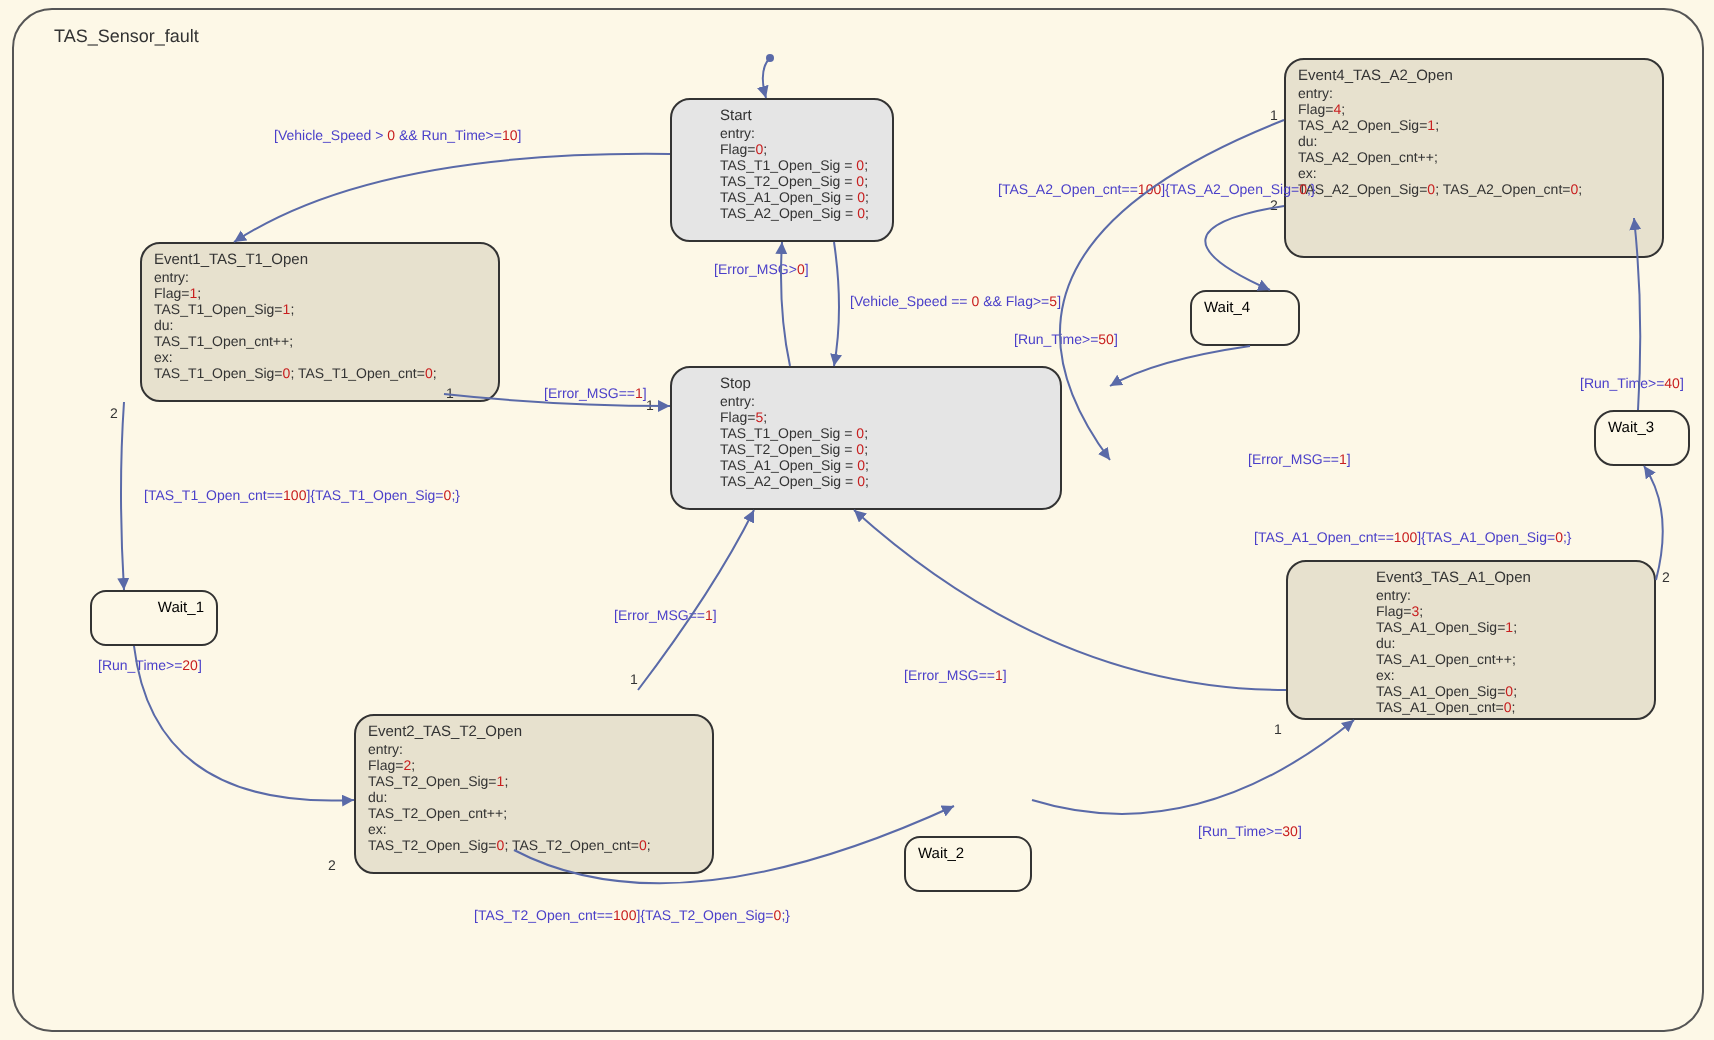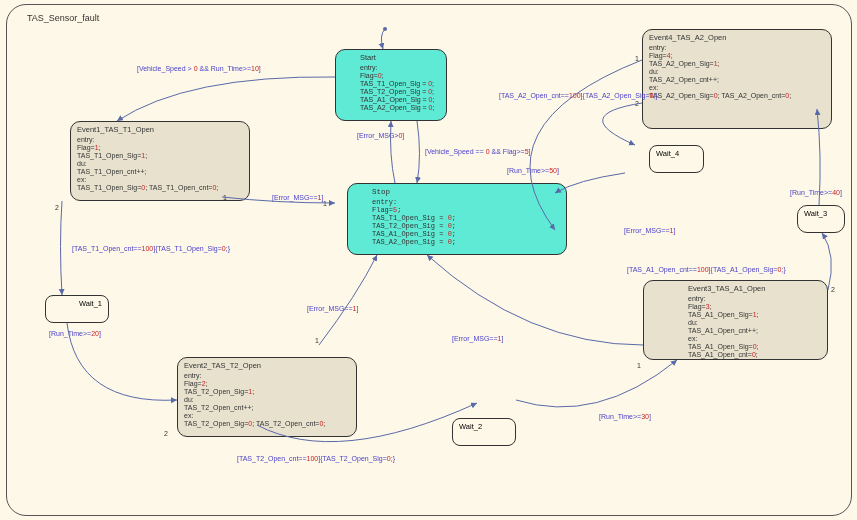--- a/index.html
+++ b/index.html
@@ -1,20 +1,20 @@
 <!DOCTYPE html>
 <html><head>
 <meta charset="utf-8">
 <style>
   html,body{margin:0;padding:0;width:857px;height:520px;background:#fdf8e7;font-family:Arial,Helvetica,sans-serif;}
   .outer{position:absolute;left:6px;top:4px;width:844px;height:510px;border:1px solid #555;border-radius:20px;background:#fdf8e7;}
   .chartTitle{position:absolute;font-size:9px;color:#333;}
   .state{position:absolute;border:1px solid #333;border-radius:10px;background:#e7e1ce;padding:4px 6px 5px 6px;font-size:7px;line-height:1.15;color:#333;box-sizing:border-box;overflow:hidden;}
   .state .name{font-size:7.5px;margin-bottom:1px;}
-  .state.light{background:#5eead4;padding-left:24px;}
+  .state.light{background:#e5e5e5;padding-left:24px;}
   .state .num{color:#c81e1e;}
   .label{position:absolute;font-size:7px;color:#4a3fc9;white-space:nowrap;}
   .label .num{color:#c81e1e;}
   svg{position:absolute;left:0;top:0;pointer-events:none;}
   .wait{position:absolute;border:1px solid #333;border-radius:8px;background:#fdf8e7;font-size:7.5px;padding:3px 6px 8px 6px;box-sizing:border-box;}
 </style>
 </head>
 <body>
 
 <div class="outer">
@@ -24,21 +24,21 @@
   <div class="state light" style="left:328px;top:44px;width:112px;height:72px;">
     <div class="name">Start</div>
     <div><span>entry:</span></div>
     <div><span>Flag=</span><span class="num">0</span><span>;</span></div>
     <div><span>TAS_T1_Open_Sig = </span><span class="num">0</span><span>;</span></div>
     <div><span>TAS_T2_Open_Sig = </span><span class="num">0</span><span>;</span></div>
     <div><span>TAS_A1_Open_Sig = </span><span class="num">0</span><span>;</span></div>
     <div><span>TAS_A2_Open_Sig = </span><span class="num">0</span><span>;</span></div>
   </div>
 
-  <div class="state light" style="left:340px;top:178px;width:220px;height:72px;font-family:Liberation Mono, monospace;">
+  <div class="state light" style="left:328px;top:178px;width:196px;height:72px;">
     <div class="name">Stop</div>
     <div><span>entry:</span></div>
     <div><span>Flag=</span><span class="num">5</span><span>;</span></div>
     <div><span>TAS_T1_Open_Sig = </span><span class="num">0</span><span>;</span></div>
     <div><span>TAS_T2_Open_Sig = </span><span class="num">0</span><span>;</span></div>
     <div><span>TAS_A1_Open_Sig = </span><span class="num">0</span><span>;</span></div>
     <div><span>TAS_A2_Open_Sig = </span><span class="num">0</span><span>;</span></div>
   </div>
 
   <div class="state" style="left:35px;top:116px;width:180px;height:80px;margin-left:28px;">
@@ -81,21 +81,21 @@
     <div><span>TAS_A2_Open_Sig=</span><span class="num">1</span><span>;</span></div>
     <div><span>du:</span></div>
     <div><span>TAS_A2_Open_cnt++;</span></div>
     <div><span>ex:</span></div>
     <div><span>TAS_A2_Open_Sig=</span><span class="num">0</span><span>; TAS_A2_Open_cnt=</span><span class="num">0</span><span>;</span></div>
   </div>
 
   <div class="wait" style="left:38px;top:290px;width:64px;height:28px;text-align:right;">Wait_1</div>
   <div class="wait" style="left:445px;top:370px;width:64px;height:28px;margin-top:43px;">Wait_2</div>
   <div class="wait" style="left:790px;top:200px;width:48px;height:28px;border-radius:10px;">Wait_3</div>
-  <div class="wait" style="left:642px;top:140px;width:55px;height:28px;">Wait_4</div>
+  <div class="wait" style="left:588px;top:140px;width:55px;height:28px;">Wait_4</div>
 
   <div class="label" style="left:130px;top:60px;">
     <span>[Vehicle_Speed &gt; </span><span class="num">0</span><span> &amp;&amp; Run_Time&gt;=</span><span class="num">10</span><span>]</span>
   </div>
   <div class="label" style="left:265px;top:189px;">
     <span>[Error_MSG==</span><span class="num">1</span><span>]</span>
   </div>
   <div class="label" style="left:350px;top:127px;">
     <span>[Error_MSG&gt;</span><span class="num">0</span><span>]</span>
   </div>

